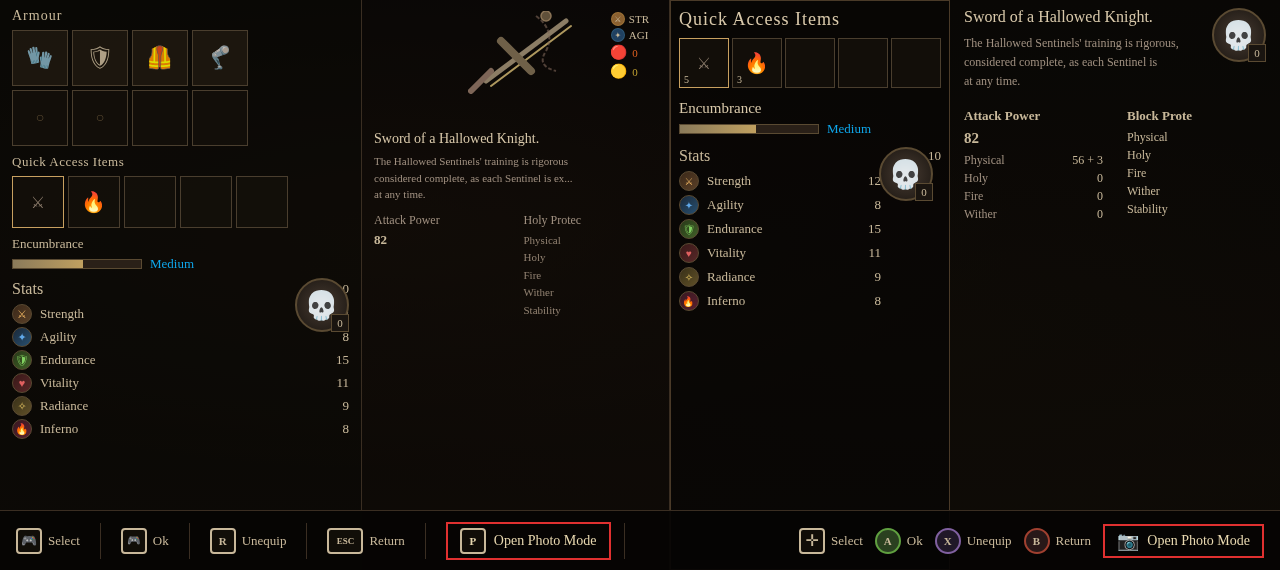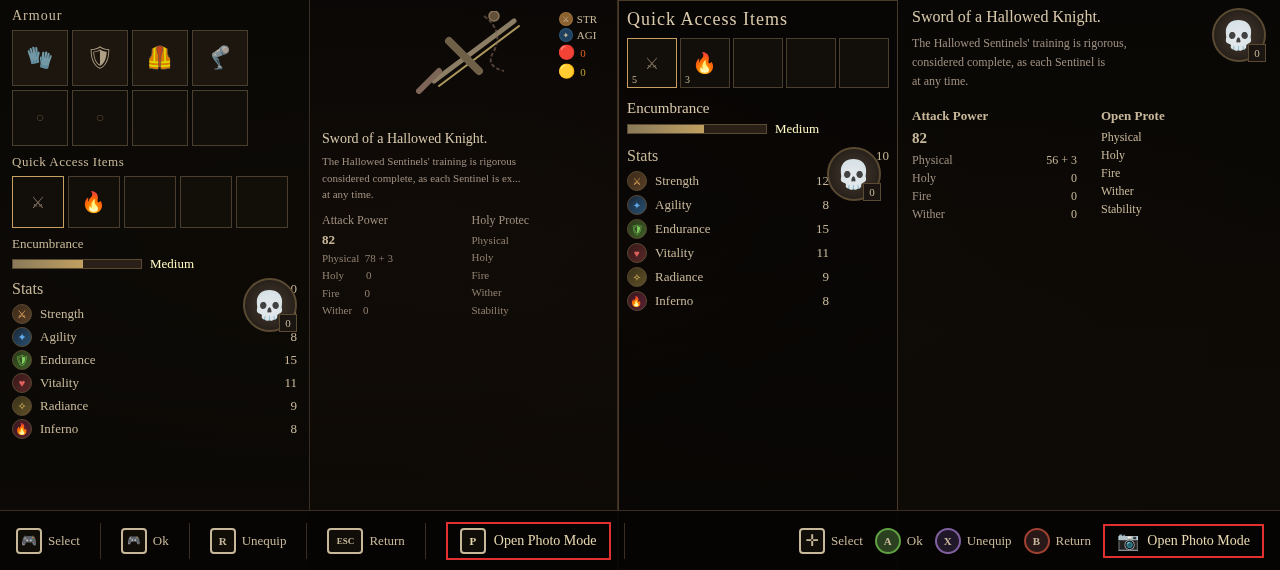--- a/index.html
+++ b/index.html
@@ -16,21 +16,21 @@
     .game-container {
       position: relative;
       width: 1280px;
       height: 570px;
       display: flex;
       z-index: 1;
     }
 
     
     .left-panel {
-      width: 310px;
+      width: 362px;
       height: 510px;
       padding: 8px 12px;
       background: rgba(10, 8, 6, 0.75);
       border-right: 1px solid #3a2e22;
       position: relative;
       flex-shrink: 0;
     }
 
     .armour-section {
       margin-bottom: 8px;
@@ -118,21 +118,21 @@
     }
 
     .enc-fill {
       height: 100%;
       background: linear-gradient(to right, #8a7a5a, #c0a060);
       width: 55%;
     }
 
     .enc-text {
       font-size: 13px;
-      color: #fef9c3;
+      color: #0ea5e9;
     }
 
     .stats-header {
       display: flex;
       justify-content: space-between;
       align-items: center;
       margin-bottom: 6px;
     }
 
     .stats-title {
@@ -683,26 +683,20 @@
       </svg>
     </div>
 
     <div class="item-desc-title">Sword of a Hallowed Knight.</div>
     <div class="item-desc-text">The Hallowed Sentinels' training is rigorous<br>considered complete, as each Sentinel is ex...<br>at any time.</div>
 
     <div class="attack-block">
       <div class="attack-col">
         <div class="attack-label">Attack Power</div>
         <div class="attack-val">82</div>
-        <div class="attack-sub">
-          Physical&nbsp;&nbsp;78 + 3<br>
-          Holy&nbsp;&nbsp;&nbsp;&nbsp;&nbsp;&nbsp;&nbsp;&nbsp;0<br>
-          Fire&nbsp;&nbsp;&nbsp;&nbsp;&nbsp;&nbsp;&nbsp;&nbsp;&nbsp;0<br>
-          Wither&nbsp;&nbsp;&nbsp;&nbsp;0
-        </div>
       </div>
       <div class="attack-col">
         <div class="attack-label">Holy Protec</div>
         <div class="attack-sub">
           Physical<br>
           Holy<br>
           Fire<br>
           Wither<br>
           Stability
         </div>
@@ -812,21 +806,21 @@
         <div class="right-stat-row">
           <span>Fire</span>
           <span>0</span>
         </div>
         <div class="right-stat-row">
           <span>Wither</span>
           <span>0</span>
         </div>
       </div>
       <div class="right-stats-col">
-        <div class="right-stat-title">Open Prote</div>
+        <div class="right-stat-title">Block Prote</div>
         <div class="right-stat-row">
           <span>Physical</span>
         </div>
         <div class="right-stat-row">
           <span>Holy</span>
         </div>
         <div class="right-stat-row">
           <span>Fire</span>
         </div>
         <div class="right-stat-row">

